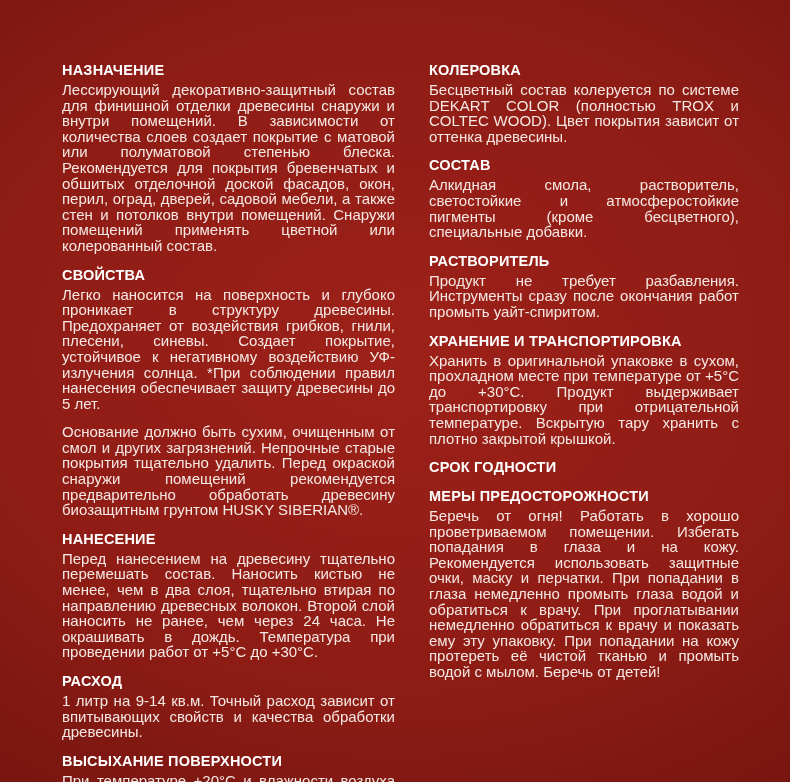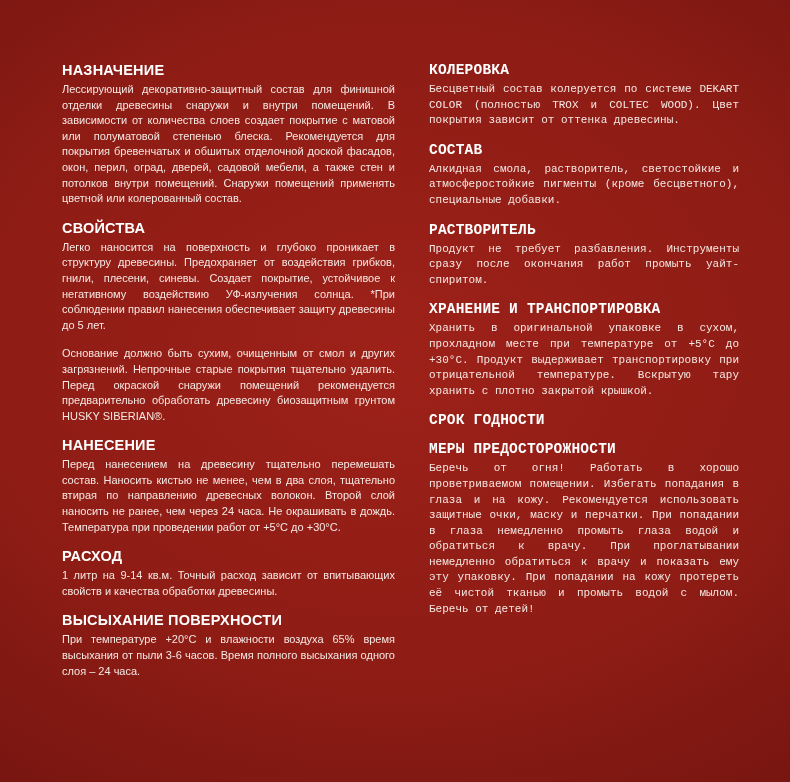--- a/index.html
+++ b/index.html
@@ -28,36 +28,35 @@
     gap: 34px;
     height: 100%;
   }
   .col {
     width: 333px;
     flex: 0 0 333px;
   }
   .col.right {
     width: 310px;
     flex: 0 0 310px;
-    font-family: Liberation Mono, monospace;
   }
   h2 {
     font-size: 14.5px;
     font-weight: bold;
     letter-spacing: 0.2px;
     margin: 0 0 4px 0;
     color: #ffffff;
     text-transform: uppercase;
   }
   .sec {
     margin-bottom: 13px;
   }
   .sec p {
     margin: 0;
-    font-size: 11px;
+    font-size: 15px;
     line-height: 15.6px;
     text-align: justify;
     color: #f6e7e2;
     hyphens: manual;
   }
 </style>
 </head>
 <body>
 
 <div class="page">

